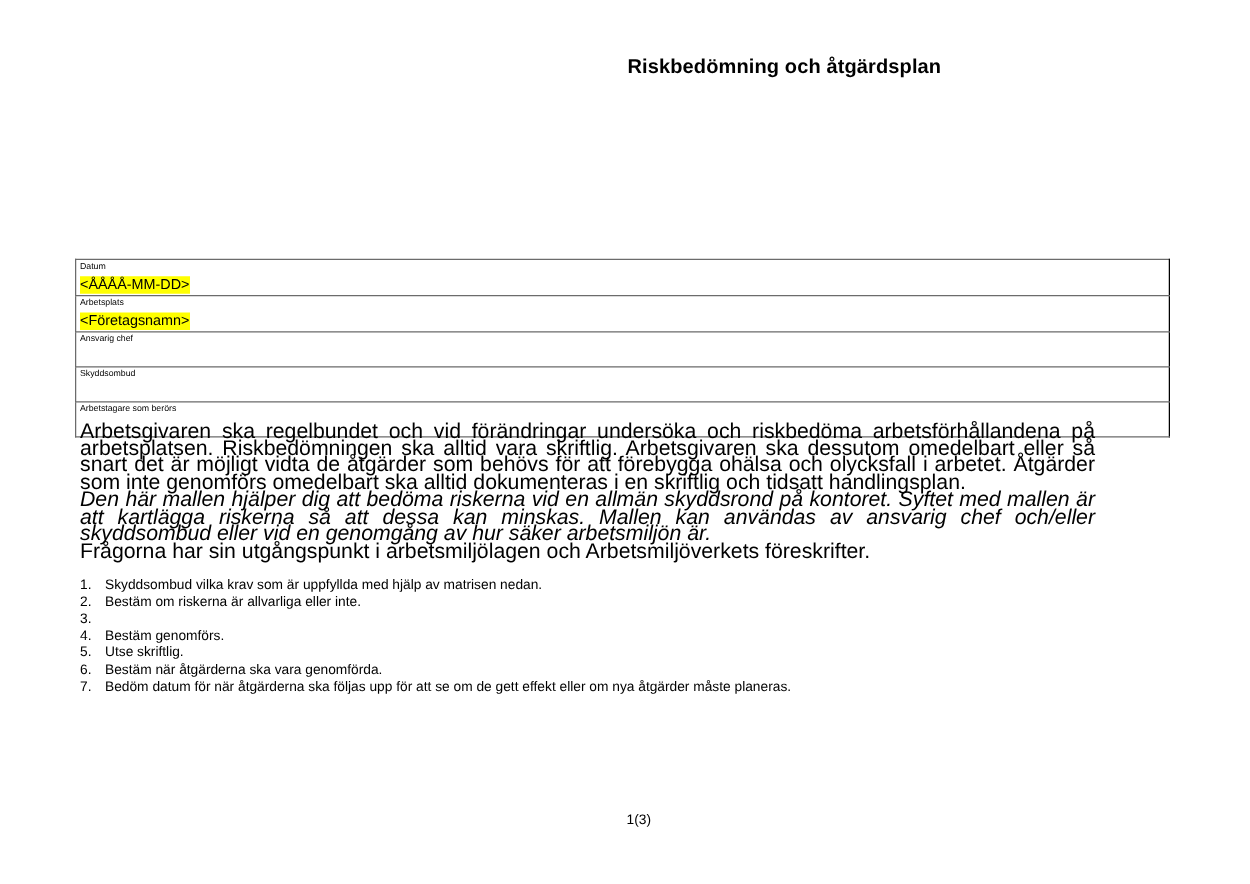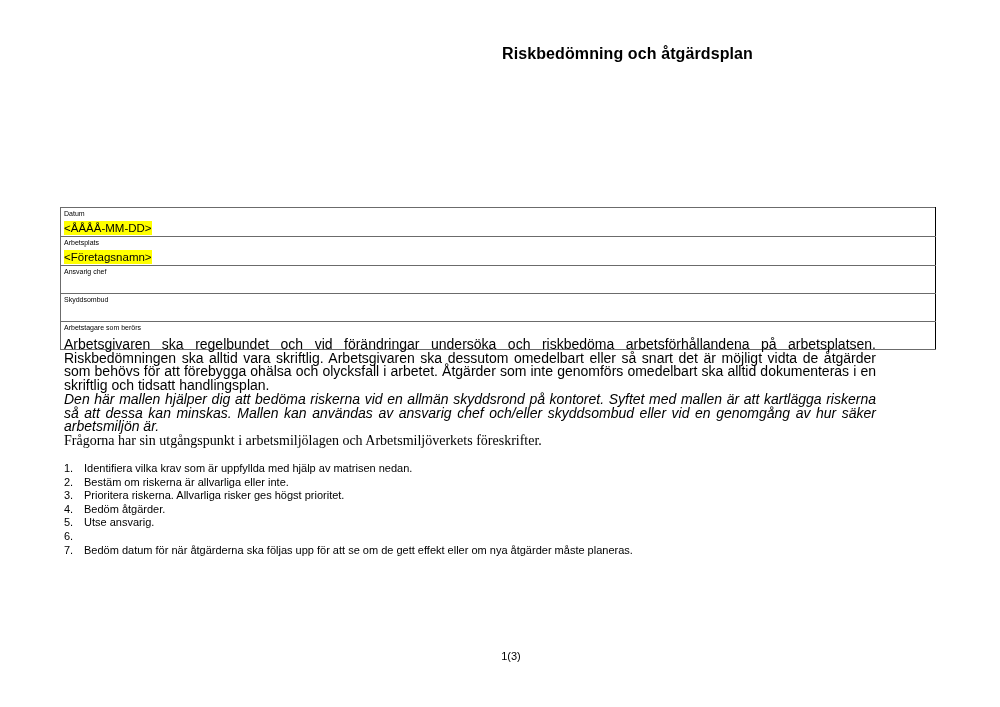--- a/index.html
+++ b/index.html
@@ -15,24 +15,24 @@
     position: absolute; left: 60px; top: 167px; width: 876px;
     border-collapse: collapse; table-layout: fixed; margin-top: 40px;
   }
   .form-table td {
     border: 1px solid #6b6b6b; border-right: 1.5px solid #000;
     padding: 0 3px; height: 27px; vertical-align: top;
   }
   .field-label { display: block; font-size: 7px; line-height: 9px; padding-top: 1px; }
   .field-value { display: inline-block; font-size: 11.5px; line-height: 14px; background: #ffff00; }
 
-  .body-text { position: absolute; left: 64px; width: 812px; font-size: 14px; line-height: 13.6px; }
+  .body-text { position: absolute; left: 64px; width: 812px; font-size: 17px; line-height: 13.6px; }
   .p1 { top: 338px; }
   .p2 { top: 393px; font-style: italic; }
-  .p3 { top: 434px; font-family: Liberation Serif, serif; }
+  .p3 { top: 434px; }
   .steps { position: absolute; left: 64px; top: 462px; margin: 0; padding: 0; list-style: none; font-size: 11px; line-height: 13.6px; }
   .steps li { display: flex; }
   .steps .num { width: 20px; flex: none; }
   .p1, .p2 { text-align: justify; text-align-last: left; }
 
   .page-number { position: absolute; left: 0; width: 1000px; top: 650px; text-align: center; font-size: 11px; transform: translateX(11px); }
 </style>
 </head>
 <body>
 
@@ -72,40 +72,40 @@
 </tbody>
   </table>
 
 <div class="body-text p1">Arbetsgivaren ska regelbundet och vid förändringar undersöka och riskbedöma arbetsförhållandena på arbetsplatsen. Riskbedömningen ska alltid vara skriftlig. Arbetsgivaren ska dessutom omedelbart eller så snart det är möjligt vidta de åtgärder som behövs för att förebygga ohälsa och olycksfall i arbetet. Åtgärder som inte genomförs omedelbart ska alltid dokumenteras i en skriftlig och tidsatt handlingsplan.</div>
 <div class="body-text p2">Den här mallen hjälper dig att bedöma riskerna vid en allmän skyddsrond på kontoret. Syftet med mallen är att kartlägga riskerna så att dessa kan minskas. Mallen kan användas av ansvarig chef och/eller skyddsombud eller vid en genomgång av hur säker arbetsmiljön är.</div>
 <div class="body-text p3">Frågorna har sin utgångspunkt i arbetsmiljölagen och Arbetsmiljöverkets föreskrifter.</div>
 
 <ol class="steps">
   <li>
       <span class="num">1.</span>
-      <span>Identifiera vilka krav som är uppfyllda med hjälp av matrisen nedan.</span>
+      <span>Skyddsombud vilka krav som är uppfyllda med hjälp av matrisen nedan.</span>
     </li>
   <li>
       <span class="num">2.</span>
       <span>Bestäm om riskerna är allvarliga eller inte.</span>
     </li>
   <li>
       <span class="num">3.</span>
-      <span>Prioritera riskerna. Allvarliga risker ges högst prioritet.</span>
     </li>
   <li>
       <span class="num">4.</span>
-      <span>Bedöm åtgärder.</span>
+      <span>Bestäm genomförs.</span>
     </li>
   <li>
       <span class="num">5.</span>
-      <span>Utse ansvarig.</span>
+      <span>Utse skriftlig.</span>
     </li>
   <li>
       <span class="num">6.</span>
+      <span>Bestäm när åtgärderna ska vara genomförda.</span>
     </li>
   <li>
       <span class="num">7.</span>
       <span>Bedöm datum för när åtgärderna ska följas upp för att se om de gett effekt eller om nya åtgärder måste planeras.</span>
     </li>
 </ol>
 
 <div class="page-number">1(3)</div>
 
 </body></html>

